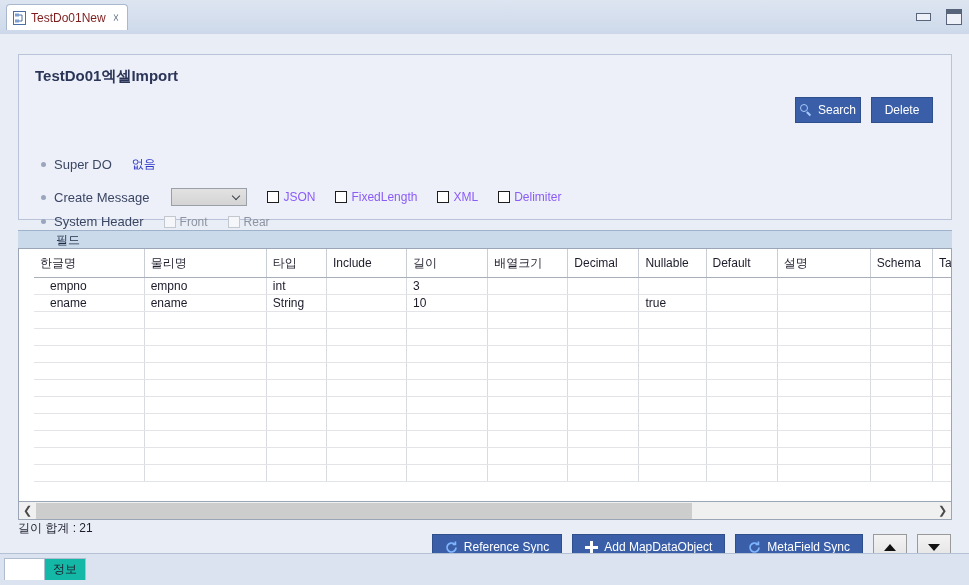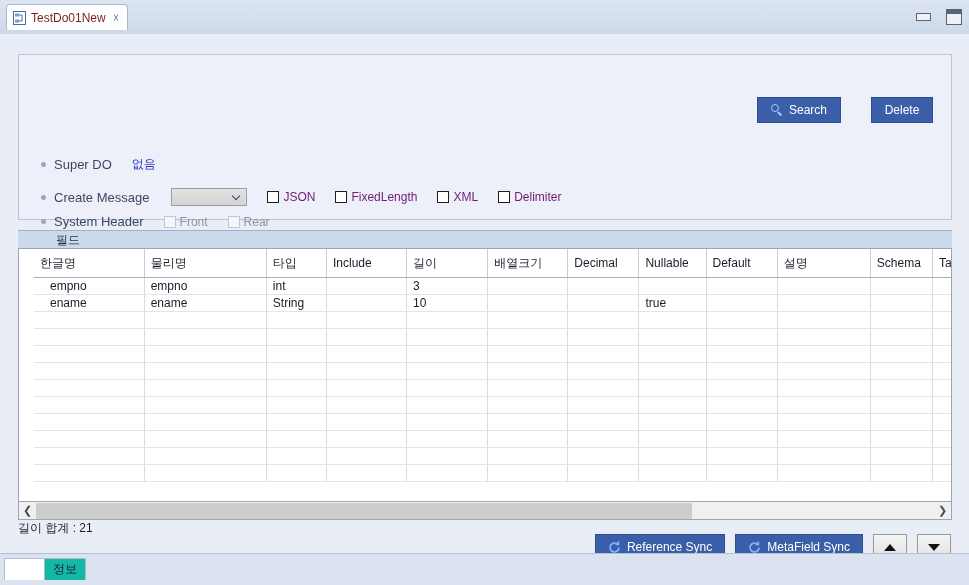--- a/index.html
+++ b/index.html
@@ -50,27 +50,27 @@
   .combo{width:76px;height:18px;background:linear-gradient(#e2e2e2,#d4d4d4);
     border:1px solid #9aa0a8;box-sizing:border-box;position:relative;margin-left:22px;}
   .combo .cv{position:absolute;left:4px;top:2px;font-size:11px;color:#333;}
   .combo .carrow{position:absolute;right:5px;top:3px;width:8px;height:8px;}
   .combo .carrow:before{content:"";position:absolute;left:0;top:1px;width:5px;height:5px;
     border-right:1.4px solid #3a3f47;border-bottom:1.4px solid #3a3f47;transform:rotate(45deg);}
 
   .cbx{display:inline-flex;align-items:center;gap:4px;margin-left:20px;}
   .box{width:12px;height:12px;border:1.4px solid #1d1d1d;background:#fff;box-sizing:border-box;flex:0 0 auto;}
   .box.dis{border:1.4px solid #c2c7d0;background:#f4f6fa;}
-  .cbx .cl{font-size:12px;color:#701a75;}
+  .cbx .cl{font-size:12px;color:#8b5cf6;}
   .cbx .cl.dis{color:#8d93a1;}
 
   .btn-blue{background:#3a5fa8;color:#fff;border:1px solid #2f4e8c;font-size:12px;
     height:26px;display:inline-flex;align-items:center;justify-content:center;gap:6px;
     box-sizing:border-box;padding:0 12px;cursor:default;}
-  .btn-search{position:absolute;right:110px;top:42px;width:84px;}
+  .btn-search{position:absolute;right:90px;top:42px;width:66px;}
   .btn-delete{position:absolute;right:18px;top:42px;width:62px;}
   .ic-search{width:12px;height:12px;position:relative;flex:0 0 auto;}
   .ic-search:before{content:"";position:absolute;left:0;top:0;width:8px;height:8px;
     border:1.6px solid #a8c9ff;border-radius:50%;box-sizing:border-box;}
   .ic-search:after{content:"";position:absolute;left:7px;top:7px;width:5px;height:1.6px;
     background:#a8c9ff;transform:rotate(45deg);transform-origin:left center;}
 
   
   .fieldgroup{position:absolute;left:18px;top:196px;width:934px;height:290px;}
   .fgbar{position:absolute;left:0;top:0;width:934px;height:18px;background:#cbdaeb;
@@ -145,20 +145,21 @@
         </div>
       <div class="wb">
           <div class="max"></div>
         </div>
     </div>
   </div>
 
   <div class="client">
 
     <div class="formpanel">
+      <div class="ftitle">TestDo01엑셀Import</div>
 
       <div class="frow r-super">
         <span class="bullet"></span>
         <span class="flabel">Super DO</span>
         <a class="link">없음</a>
       </div>
 
       <div class="frow r-create">
         <span class="bullet"></span>
         <span class="flabel">Create Message</span>
@@ -441,20 +442,24 @@
       <div class="btn-blue">
         <span class="ic-sync">
           <svg width="13" height="13" viewBox="0 0 13 13">
             <path d="M11 6.5a4.5 4.5 0 1 1-1.6-3.45" fill="none" stroke="#7fb6ff" stroke-width="1.7"></path>
             <path d="M10.4 0.6 L10.4 3.4 L7.6 3.4" fill="none" stroke="#7fb6ff" stroke-width="1.7"></path>
           </svg>
         </span>
         <span>Reference Sync</span>
       </div>
       <div class="btn-blue">
+        <span class="ic-plus"></span>
+        <span>Add MapDataObject</span>
+      </div>
+      <div class="btn-blue">
         <span class="ic-sync">
           <svg width="13" height="13" viewBox="0 0 13 13">
             <path d="M11 6.5a4.5 4.5 0 1 1-1.6-3.45" fill="none" stroke="#7fb6ff" stroke-width="1.7"></path>
             <path d="M10.4 0.6 L10.4 3.4 L7.6 3.4" fill="none" stroke="#7fb6ff" stroke-width="1.7"></path>
           </svg>
         </span>
         <span>MetaField Sync</span>
       </div>
       <div class="btn-arrow">
         <span class="tri-up"></span>

